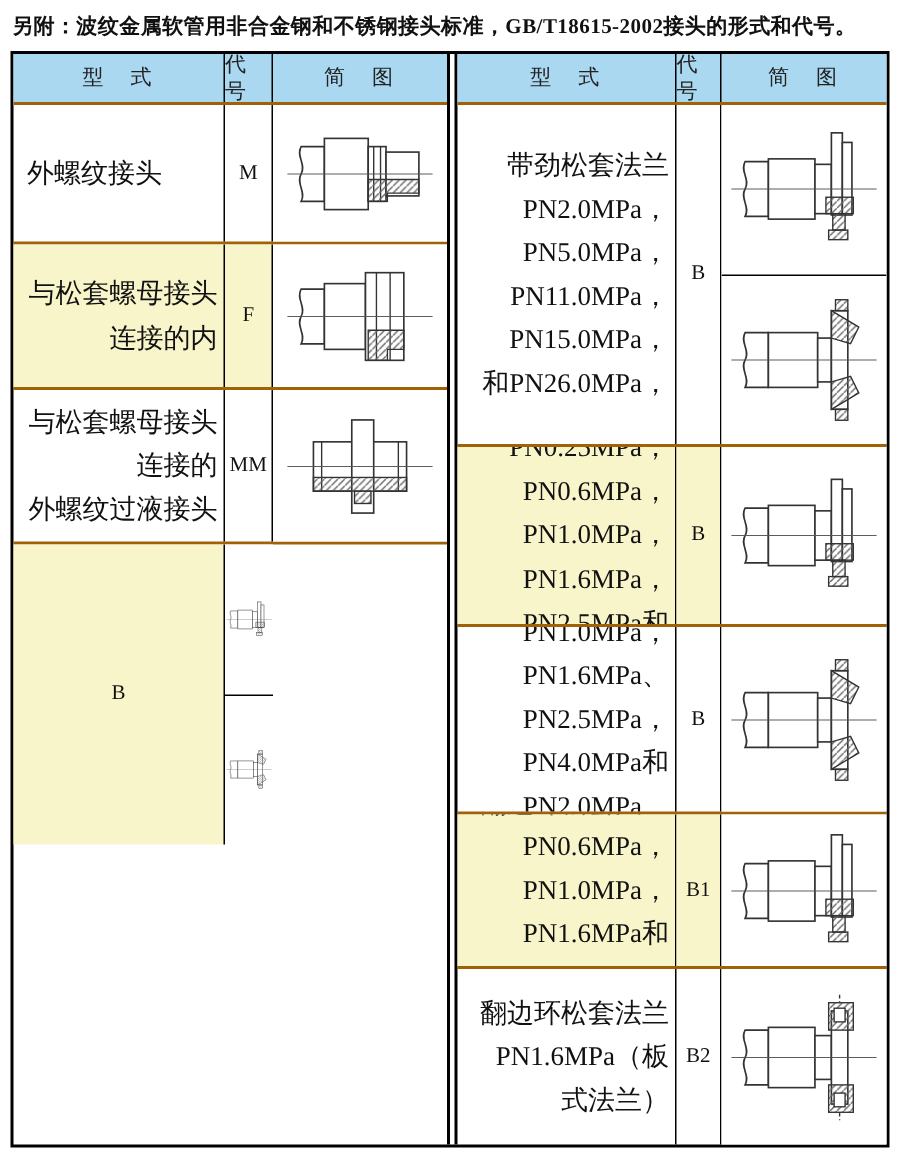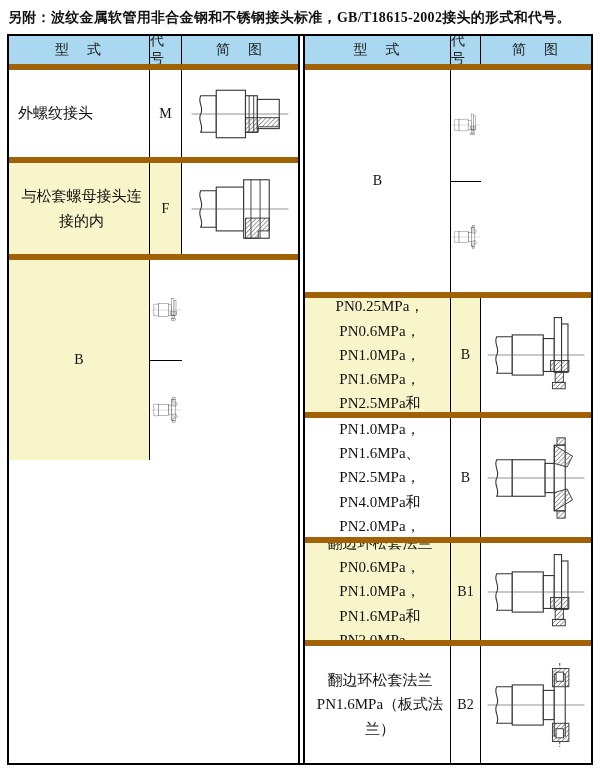--- a/index.html
+++ b/index.html
@@ -16,38 +16,38 @@
   }
   .table{
     margin:0 7px;
     border:2px solid #000;
     display:flex;
     background:#fff;
   }
   .half{display:block;}
   .half.left{width:289px;border-right:2px solid #000;}
   .half.right{flex:1;border-left:2px solid #000;margin-left:3px;}
-  .row{display:grid;box-sizing:border-box;border-bottom:6px solid #a16207;}
+  .row{display:grid;box-sizing:border-box;border-bottom:2px solid #a16207;}
   .row:last-child{border-bottom:none;}
   .half.left  .row{grid-template-columns:141px 32px 1fr;}
   .half.right .row{grid-template-columns:146px 30px 1fr;}
   .cell{
     box-sizing:border-box;
     border-right:1px solid #000;
     display:flex;align-items:center;
     overflow:hidden;
   }
   .cell:last-child{border-right:none;text-align:center;}
   .hdr-row{height:34px;background:#a9d8f0;}
   .hdr{justify-content:center;font-size:14px;color:#222;letter-spacing:2px;}
   .type{
     padding:4px 4px 4px 9px;
-    font-size:15px;line-height:1.62;
+    font-size:18px;line-height:1.62;
     white-space:pre-line;
-    text-align:center;
+    text-align:right;
   }
   .code{justify-content:center;font-size:14px;}
   .diag{justify-content:center;padding:0;}
   .diagsplit{flex-direction:column;align-items:stretch;padding:0;}
   .diagsplit .sub{flex:1;display:flex;align-items:center;justify-content:center;}
   .diagsplit .sub:first-child{border-bottom:1px solid #000;}
   .hl{background:#f9f5cb;}
   .row .diag, .row .diagsplit{background:#fff;}
   
   .lh1{height:93px}.lh2{height:97px}.lh3{height:103px}
@@ -108,20 +108,41 @@
               <rect x="30" y="22" width="30" height="48" stroke="#333" stroke-width="1.2" fill="#fff"></rect>
               <rect x="60" y="14" width="28" height="64" stroke="#333" stroke-width="1.2" fill="#fff"></rect>
               <line x1="68" y1="14" x2="68" y2="78" stroke="#333" stroke-width="1"></line>
               <line x1="78" y1="14" x2="78" y2="78" stroke="#333" stroke-width="1"></line>
               <polygon points="62,56 88,56 88,70 76,70 76,78 62,78" fill="url(#h2)" stroke="#333" stroke-width="1"></polygon>
               <line x1="3" y1="46" x2="109" y2="46" stroke="#555" stroke-width="0.7"></line>
             </svg>
           </div>
       </div>
 
+      <div class="row lh3">
+        <div class="cell type">与松套螺母接头连接的
+外螺纹过液接头</div>
+        <div class="cell code">MM</div>
+        <div class="cell diag">
+            <svg viewBox="0 0 112 92" width="104" height="84" xmlns="http://www.w3.org/2000/svg">
+              <defs>
+                <pattern id="h3" width="5" height="5" patternUnits="userSpaceOnUse">
+                  <path d="M0 5 L5 0" stroke="#666" stroke-width="1"></path>
+                </pattern>
+              </defs>
+              <rect x="22" y="28" width="68" height="36" stroke="#333" stroke-width="1.2" fill="#fff"></rect>
+              <rect x="50" y="12" width="16" height="68" stroke="#333" stroke-width="1.2" fill="#fff"></rect>
+              <line x1="28" y1="28" x2="28" y2="64" stroke="#333" stroke-width="1"></line>
+              <line x1="84" y1="28" x2="84" y2="64" stroke="#333" stroke-width="1"></line>
+              <rect x="22" y="54" width="68" height="10" fill="url(#h3)" stroke="#333" stroke-width="1"></rect>
+              <rect x="52" y="64" width="12" height="9" fill="url(#h3)" stroke="#333" stroke-width="1"></rect>
+              <line x1="3" y1="46" x2="109" y2="46" stroke="#555" stroke-width="0.7"></line>
+            </svg>
+          </div>
+      </div>
 
 
 
       <div class="row lh6">
         <div class="cell code hl">B</div>
         <div class="cell diagsplit">
           <div class="sub">
               <svg viewBox="0 0 112 92" width="104" height="84" xmlns="http://www.w3.org/2000/svg">
                 <defs>
                   <pattern id="h6" width="5" height="5" patternUnits="userSpaceOnUse">
@@ -162,20 +183,24 @@
     </div>
 
     <div class="half right">
       <div class="row hdr-row">
         <div class="cell hdr">型　式</div>
         <div class="cell hdr">代号</div>
         <div class="cell hdr">简　图</div>
       </div>
 
       <div class="row rh1">
+        <div class="cell type">带劲松套法兰
+PN2.0MPa， PN5.0MPa，
+PN11.0MPa， PN15.0MPa，
+和PN26.0MPa，</div>
         <div class="cell code">B</div>
         <div class="cell diagsplit">
           <div class="sub">
               <svg viewBox="0 0 112 92" width="104" height="84" xmlns="http://www.w3.org/2000/svg">
                 <defs>
                   <pattern id="h8" width="5" height="5" patternUnits="userSpaceOnUse">
                     <path d="M0 5 L5 0" stroke="#666" stroke-width="1"></path>
                   </pattern>
                 </defs>
                 <path d="M30 26 H13 c-4 7 4 13 0 20 c-4 7 4 13 0 20 H30 Z" stroke="#333" stroke-width="1.2" fill="#fff"></path>

